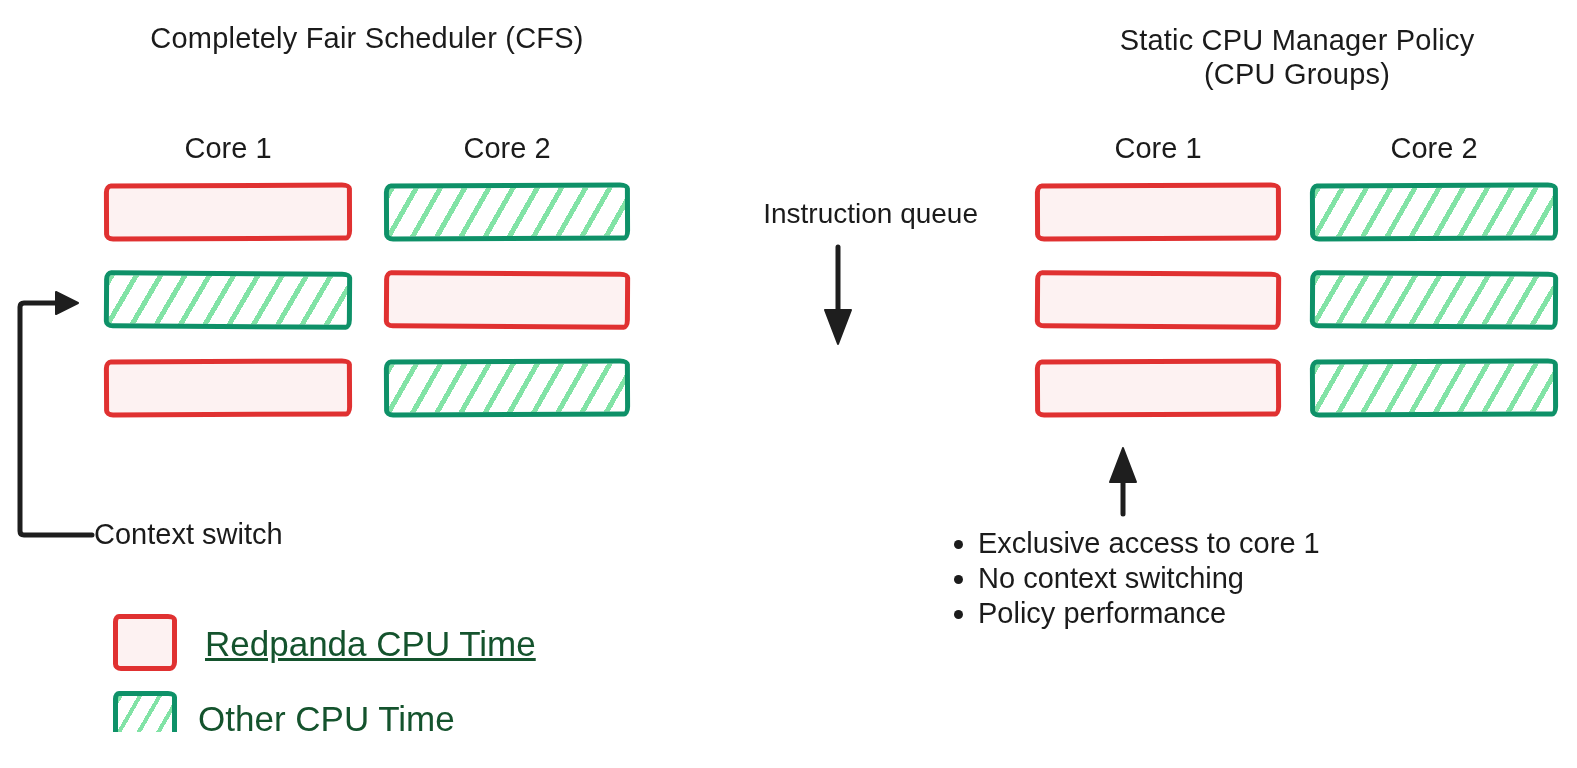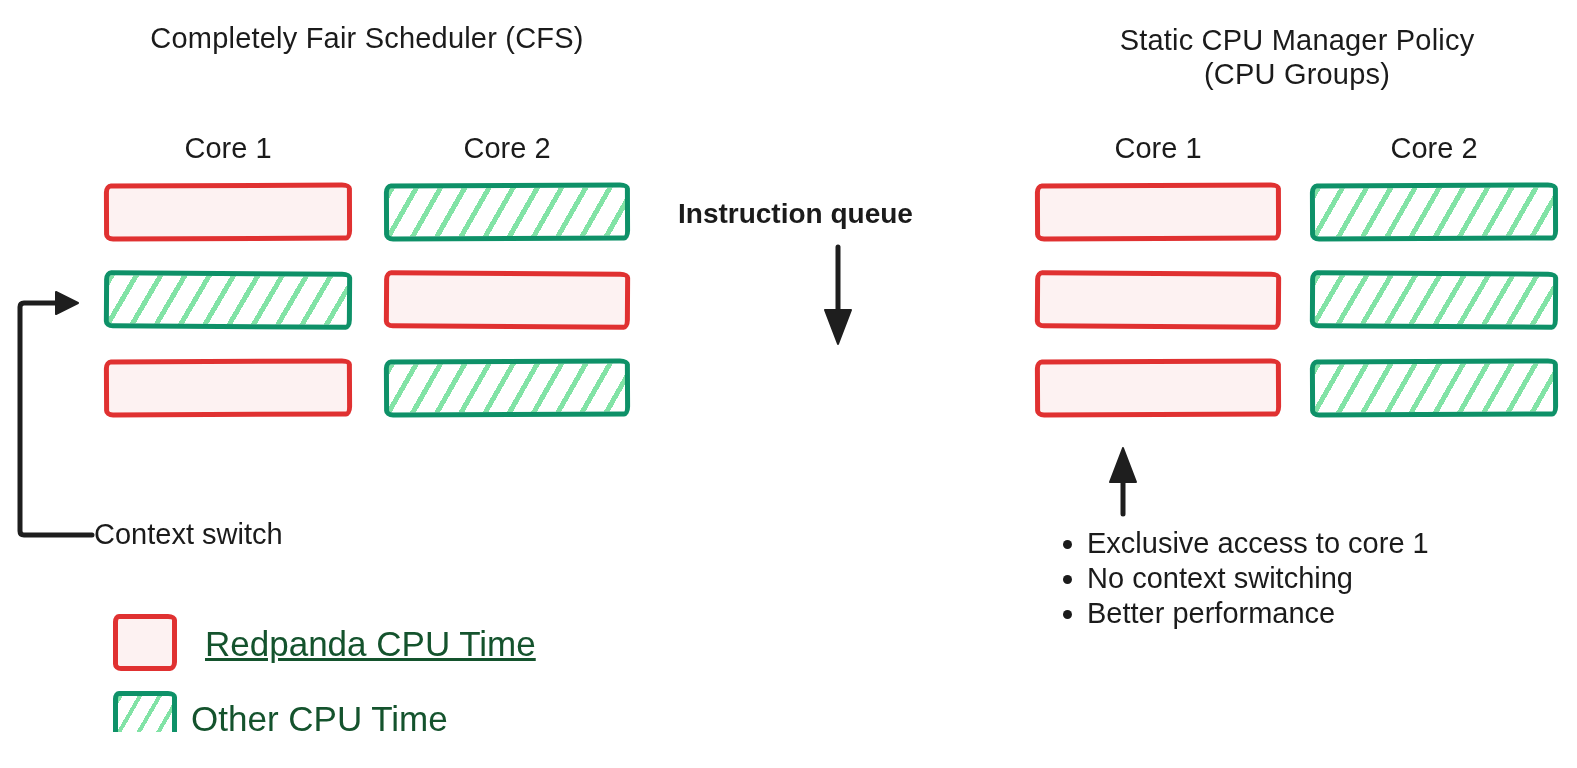--- a/index.html
+++ b/index.html
@@ -85,23 +85,23 @@
     <path d="M86 247 L18 247 Q14 247 14 243 L14 19 Q14 15 18 15 L50 15" fill="none" stroke="#1e1e1e" stroke-width="5" stroke-linecap="round" stroke-linejoin="round"></path>
     <polygon points="50,4 72,15 50,26" fill="#1e1e1e" stroke="#1e1e1e" stroke-width="2" stroke-linejoin="round"></polygon>
   </svg>
 
   <div class="abs plain-label" style="left:94px;top:518px;">Context switch</div>
 
   <div class="abs legend-swatch redpanda" style="left:113px;top:614px;"></div>
   <div class="abs legend-label" style="left:205px;top:624px;">Redpanda CPU Time</div>
 
   <div class="abs legend-swatch other" style="left:113px;top:691px;"></div>
-  <div class="abs legend-label" style="left:191px;top:699px;">Other CPU Time</div>
+  <div class="abs legend-label" style="left:198px;top:699px;">Other CPU Time</div>
 
-  <div class="abs plain-label" style="left:678px;top:198px;width:300px;text-align:left;font-size:28px;font-weight:bold;">Instruction queue</div>
+  <div class="abs plain-label" style="left:678px;top:198px;width:300px;text-align:right;font-size:28px;">Instruction queue</div>
 
   <svg class="abs" style="left:820px;top:242px;" width="40" height="106" viewBox="0 0 40 106">
     <line x1="18" y1="5" x2="18" y2="70" stroke="#1e1e1e" stroke-width="5" stroke-linecap="round"></line>
     <polygon points="5,68 31,68 18,102" fill="#1e1e1e" stroke="#1e1e1e" stroke-width="2" stroke-linejoin="round"></polygon>
   </svg>
 
   <div class="abs title" style="left:1035px;top:23px;width:524px;">
     <div>Static CPU Manager Policy</div>
     <div>(CPU Groups)</div>
   </div>
@@ -118,19 +118,19 @@
       <div class="slot other"></div>
       <div class="slot other"></div>
       <div class="slot other"></div>
     </div>
 
   <svg class="abs" style="left:1105px;top:442px;" width="40" height="78" viewBox="0 0 40 78">
     <line x1="18" y1="72" x2="18" y2="38" stroke="#1e1e1e" stroke-width="5" stroke-linecap="round"></line>
     <polygon points="5,40 31,40 18,6" fill="#1e1e1e" stroke="#1e1e1e" stroke-width="2" stroke-linejoin="round"></polygon>
   </svg>
 
-  <ul class="bullets abs" style="left:1057px;top:526px;width:430px;">
+  <ul class="bullets abs" style="left:948px;top:526px;width:430px;">
     <li>Exclusive access to core 1</li>
     <li>No context switching</li>
-    <li>Better performance</li>
+    <li>Policy performance</li>
   </ul>
 
 </div>
 
 </body></html>

